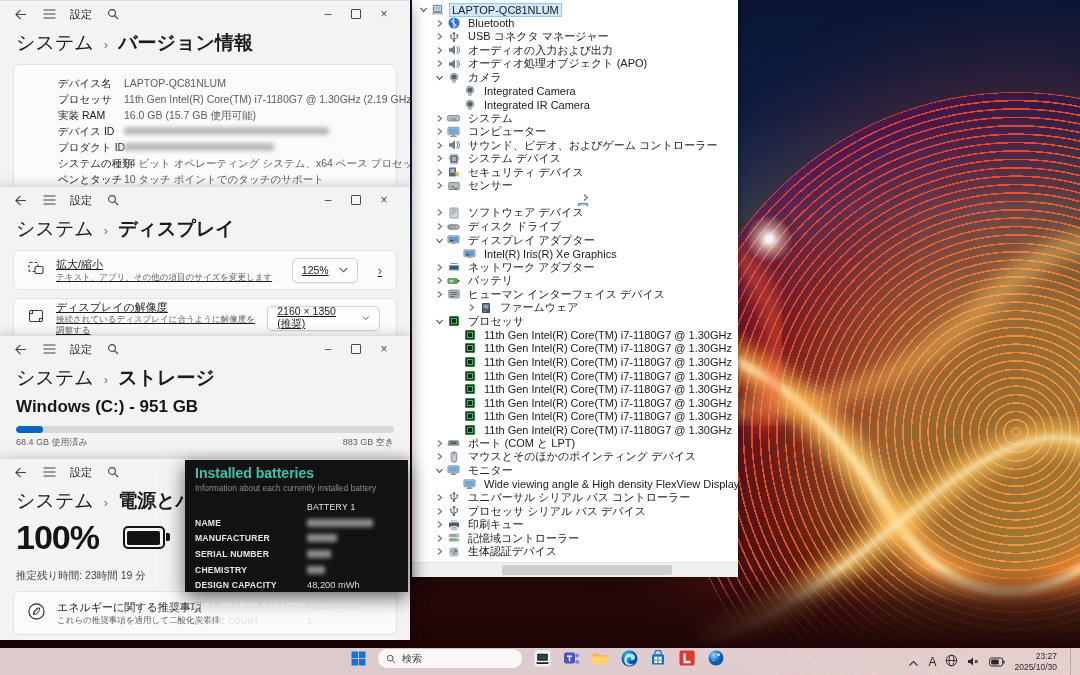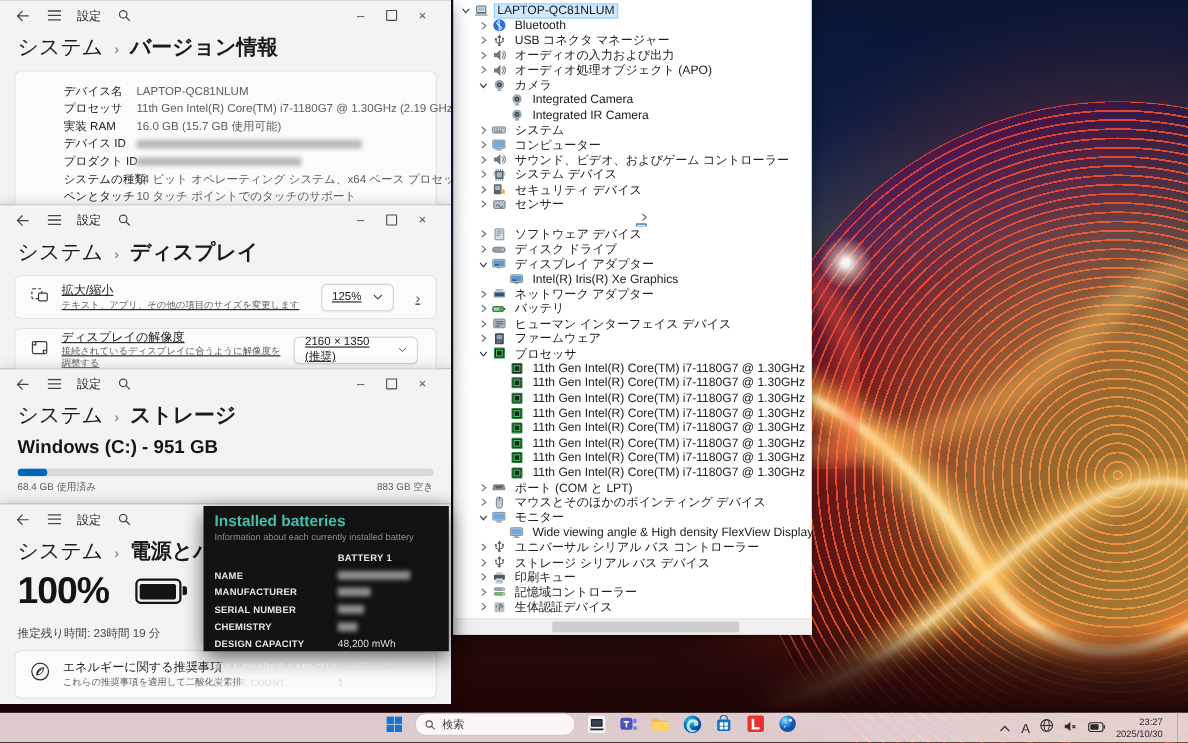--- a/index.html
+++ b/index.html
@@ -70,21 +70,21 @@
   .batt-overlay{position:absolute;left:185px;top:460px;width:223px;height:132px;background:#121212;
      box-sizing:border-box;padding:5px 10px;box-shadow:0 6px 18px rgba(0,0,0,.6);z-index:30;}
   .bo-title{color:#3fc1ad;font-size:14px;font-weight:700;}
   .bo-sub{font-size:8.4px;color:#8d8d8d;margin-top:2px;white-space:nowrap;overflow:hidden;}
   .bo-table{margin-top:9px;font-size:8.6px;color:#e6e6e6;}
   .bo-row{display:flex;height:15.6px;align-items:center;}
   .bo-row.gap{margin-top:5px;}
   .bo-label{width:112px;flex:none;font-weight:700;letter-spacing:.2px;}
   .bo-value{color:#dcdcdc;font-size:9.3px;display:flex;align-items:center;}
   .bo-colhead{display:flex;margin-bottom:3px;}
-  .bo-colhead span{margin-left:112px;font-weight:700;letter-spacing:.3px;}
+  .bo-colhead span{margin-left:112px;font-weight:400;letter-spacing:.3px;}
   .bo-blur{display:inline-block;height:8px;background:#8e8e8e;filter:blur(2px);border-radius:1px;}
 
   
   .devmgr{position:absolute;left:412px;top:0;width:326px;height:577px;background:#fff;
      box-shadow:0 0 8px rgba(0,0,0,.45);z-index:5;box-sizing:border-box;padding-top:3px;}
   .dm-row{display:flex;align-items:center;height:13.55px;font-size:11px;color:#202020;white-space:nowrap;overflow:hidden;}
   .dm-chev{width:14px;flex:none;display:flex;align-items:center;justify-content:center;}
   .dm-ic{width:15px;flex:none;display:flex;align-items:center;justify-content:center;margin-right:4px;}
   .dm-label{padding:0 2px;border:1px solid transparent;}
   .dm-label.sel{background:#cfe8ff;border-color:#8ecafc;}
@@ -449,21 +449,21 @@
             </svg>
           </span>
           <span class="dm-ic">
             <svg width="12" height="12" viewBox="0 0 12 12">
               <rect x="0.8" y="2" width="10.4" height="8" rx="1" fill="#aeb8bf" stroke="#6b757d" stroke-width="0.7"></rect>
               <path d="M2.5 4.5h7M2.5 6.5h7M2.5 8.5h4" stroke="#545e66" stroke-width="0.9"></path>
             </svg>
           </span>
           <span class="dm-label">ヒューマン インターフェイス デバイス</span>
         </div>
-        <div class="dm-row" style="padding-left: 20px;">
+        <div class="dm-row" style="padding-left: 20px; margin-left: 32px;">
           <span class="dm-chev">
             <svg width="9" height="9" viewBox="0 0 9 9">
               <path d="M3 1.5 6.5 4.5 3 7.5" stroke="#6a737b" stroke-width="1.1" fill="none"></path>
             </svg>
           </span>
           <span class="dm-ic">
             <svg width="12" height="12" viewBox="0 0 12 12">
               <rect x="2" y="1" width="8" height="10" rx="0.8" fill="#3f4a55"></rect>
               <rect x="3.4" y="2.5" width="5.2" height="4" fill="#8fa3b4"></rect>
               <path d="M3.4 8h5.2M3.4 9.5h3" stroke="#8fa3b4" stroke-width="0.7"></path>
@@ -646,21 +646,21 @@
           </span>
           <span class="dm-ic">
             <svg width="12" height="12" viewBox="0 0 12 12">
               <path d="M6 1.2 4.9 3h2.2zM6 2.5v7.3" stroke="#5a646c" stroke-width="1" fill="#5a646c"></path>
               <circle cx="2.8" cy="4.6" r="1" fill="#5a646c"></circle>
               <rect x="8.4" y="3.4" width="1.8" height="1.8" fill="#5a646c"></rect>
               <path d="M3 5.4v2l2.8 1.2M9.3 5.2v1.6L6.3 8" stroke="#5a646c" stroke-width="1" fill="none"></path>
               <circle cx="6" cy="9.8" r="1.2" fill="#5a646c"></circle>
             </svg>
           </span>
-          <span class="dm-label">ストレージ シリアル バス デバイス</span>
+          <span class="dm-label">プロセッサ シリアル バス デバイス</span>
         </div>
         <div class="dm-row" style="padding-left: 20px;">
           <span class="dm-chev">
             <svg width="9" height="9" viewBox="0 0 9 9">
               <path d="M3 1.5 6.5 4.5 3 7.5" stroke="#6a737b" stroke-width="1.1" fill="none"></path>
             </svg>
           </span>
           <span class="dm-ic">
             <svg width="12" height="12" viewBox="0 0 12 12">
               <rect x="3" y="1" width="6" height="2.6" fill="#cdd5da"></rect>

